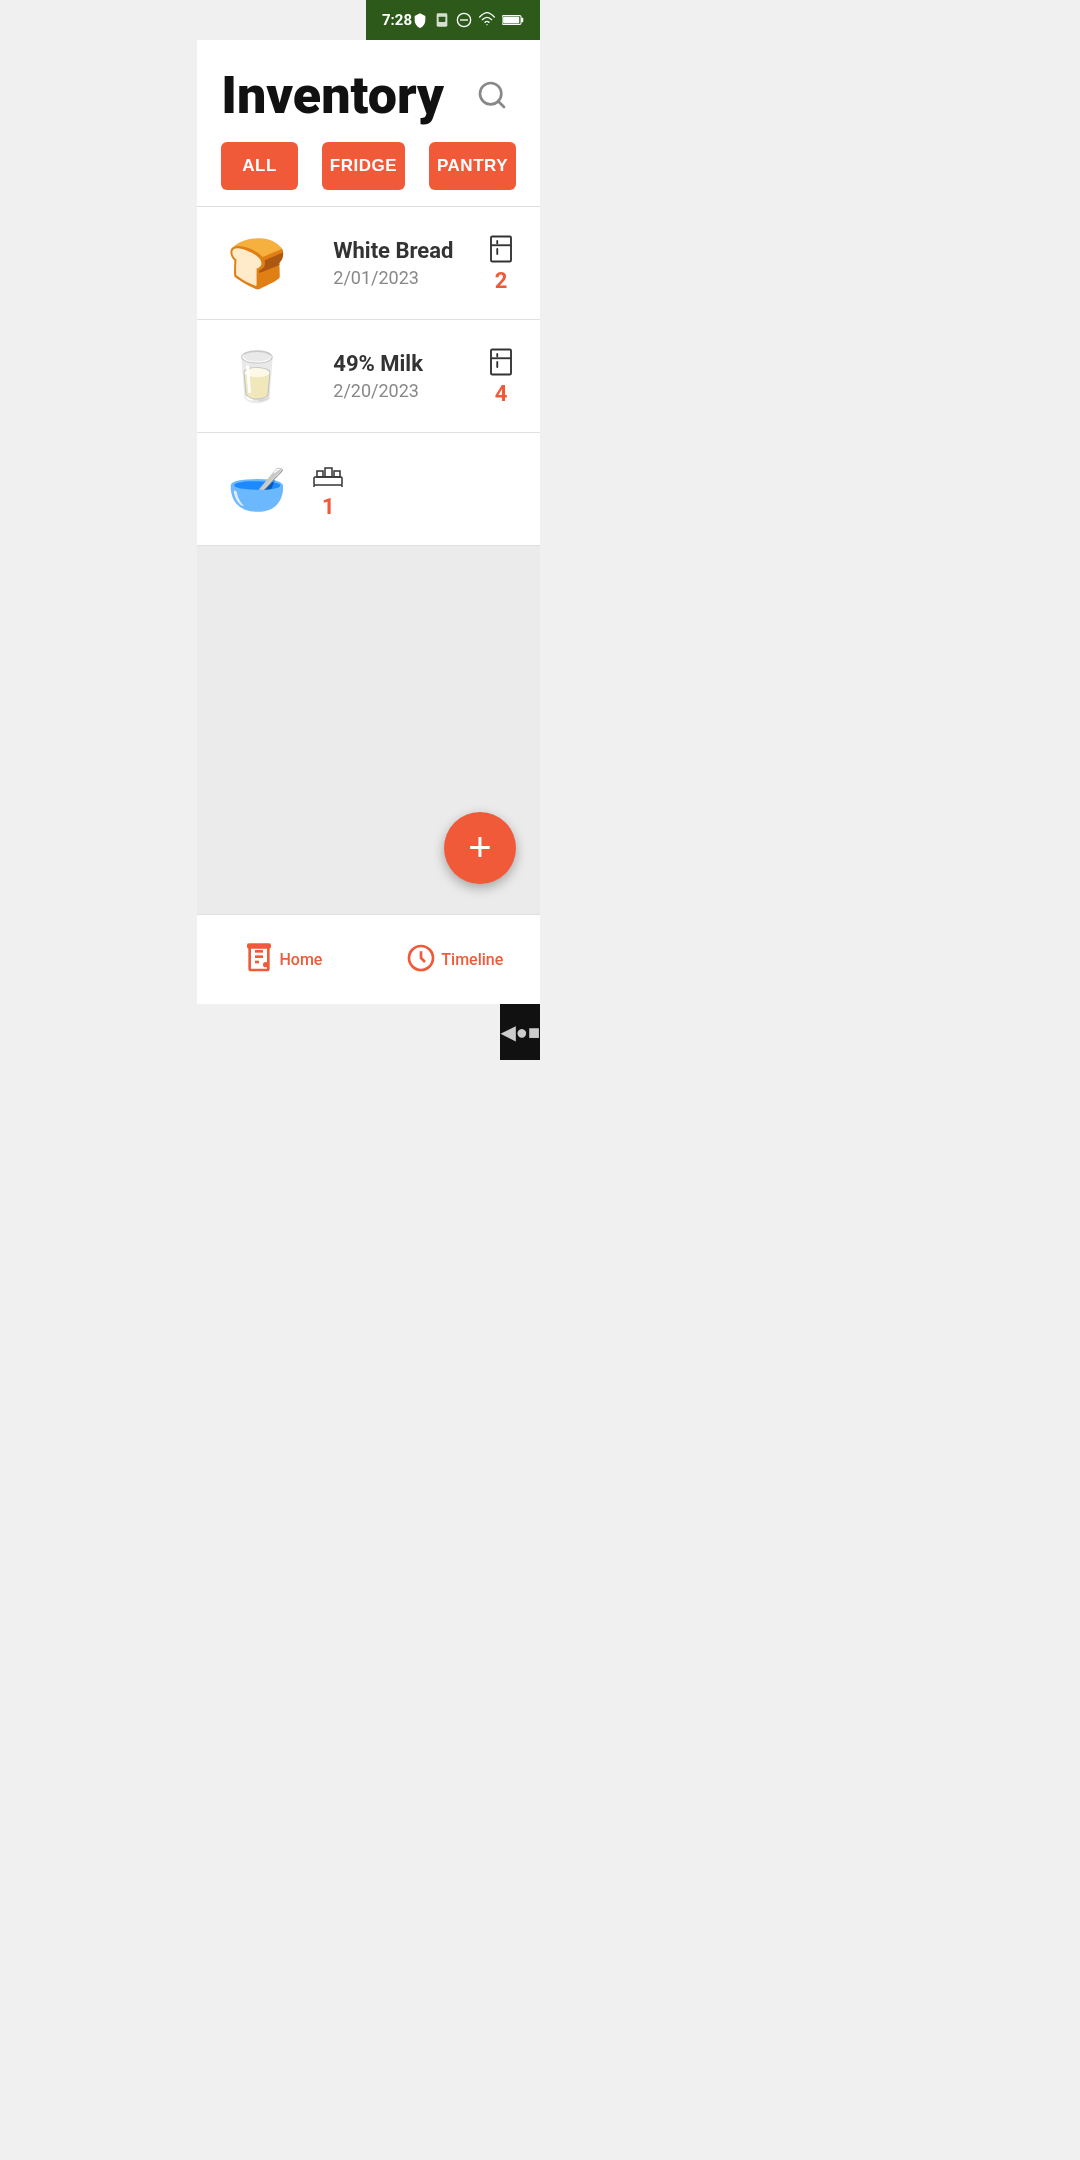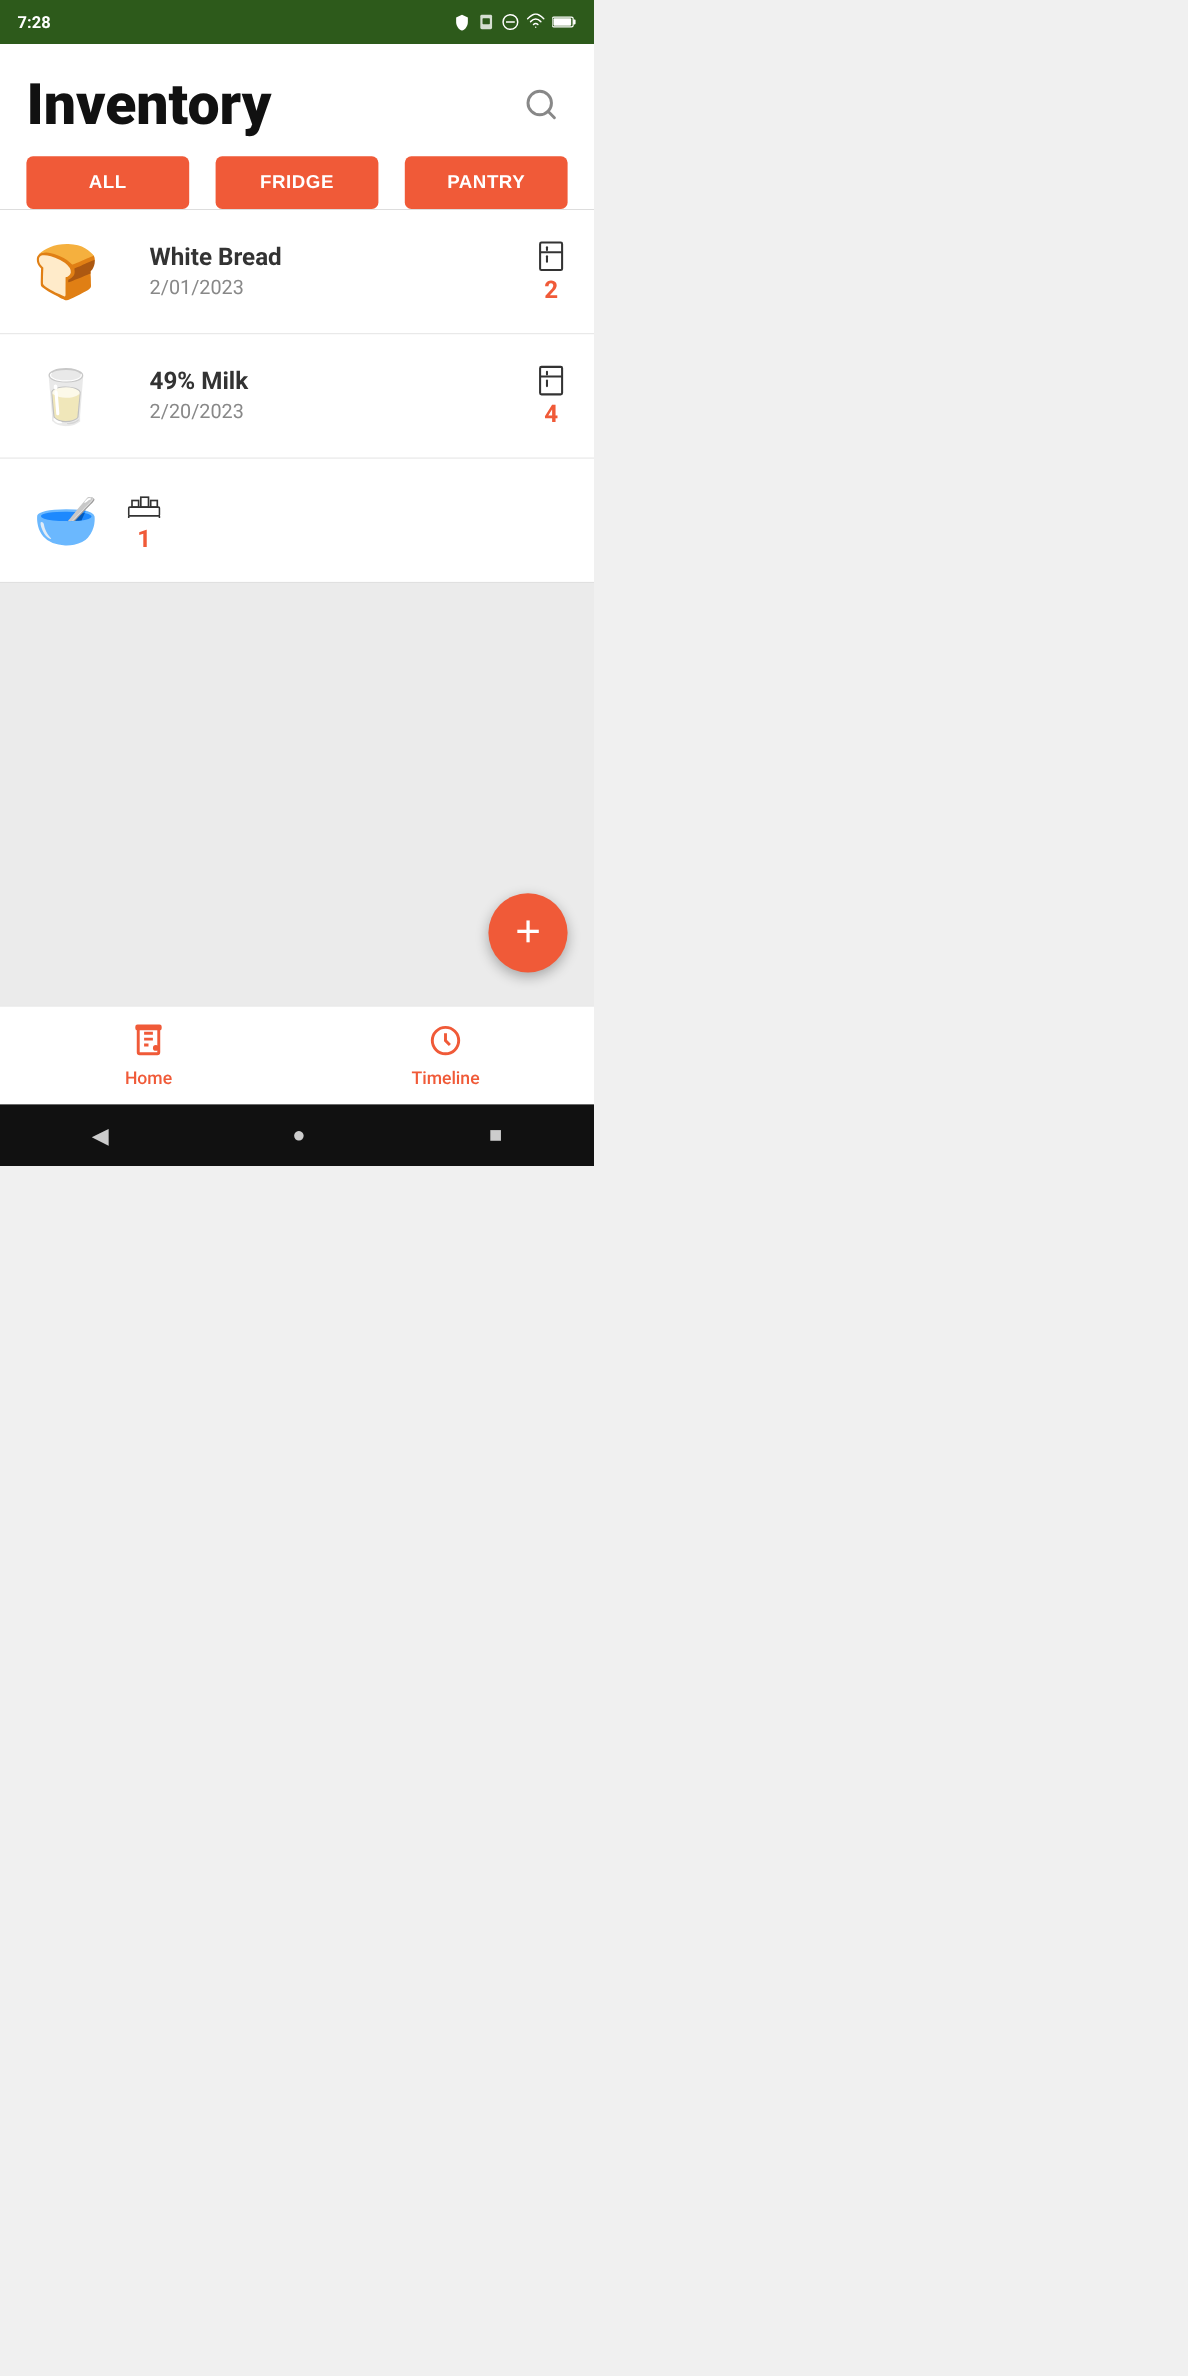--- a/index.html
+++ b/index.html
@@ -66,20 +66,21 @@
       width: 32px;
       height: 32px;
       stroke: #888;
       fill: none;
     }
 
     
     .filter-row {
       display: flex;
       gap: 24px;
+      margin-bottom: 16px;
     }
     .filter-btn {
       flex: 1;
       padding: 14px 8px;
       border: none;
       border-radius: 6px;
       background: #f05a38;
       color: white;
       font-size: 17px;
       font-weight: 700;
@@ -183,21 +184,20 @@
     .bottom-nav {
       background: white;
       height: 90px;
       display: flex;
       align-items: center;
       border-top: 1px solid #e0e0e0;
     }
     .nav-item {
       flex: 1;
       display: flex;
-      flex-direction: column;
       align-items: center;
       justify-content: center;
       gap: 4px;
       cursor: pointer;
       padding: 10px 0;
     }
     .nav-icon svg {
       width: 32px;
       height: 32px;
     }
@@ -220,20 +220,21 @@
       border: none;
       cursor: pointer;
       color: #ccc;
       font-size: 20px;
     }
 
     .page-wrapper {
       display: flex;
       flex-direction: column;
       height: 1060px;
+      align-items: flex-end;
     }
     .scrollable-area {
       flex: 1;
       display: flex;
       flex-direction: column;
       overflow: hidden;
     }
   </style>
 </head>
 <body>

